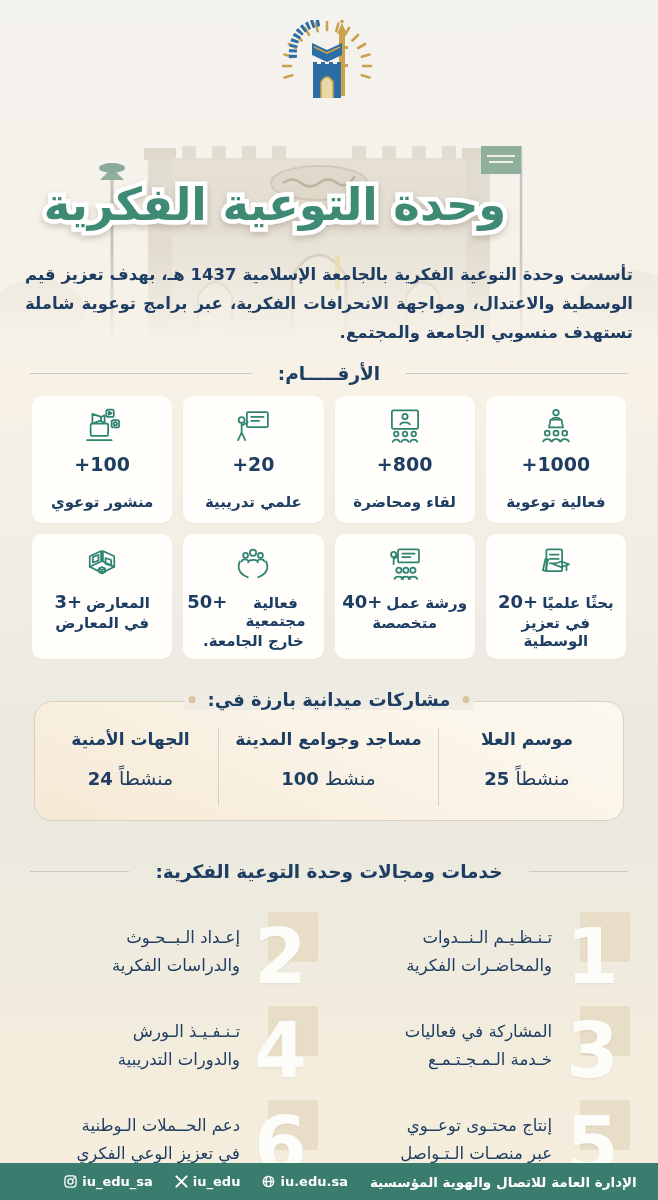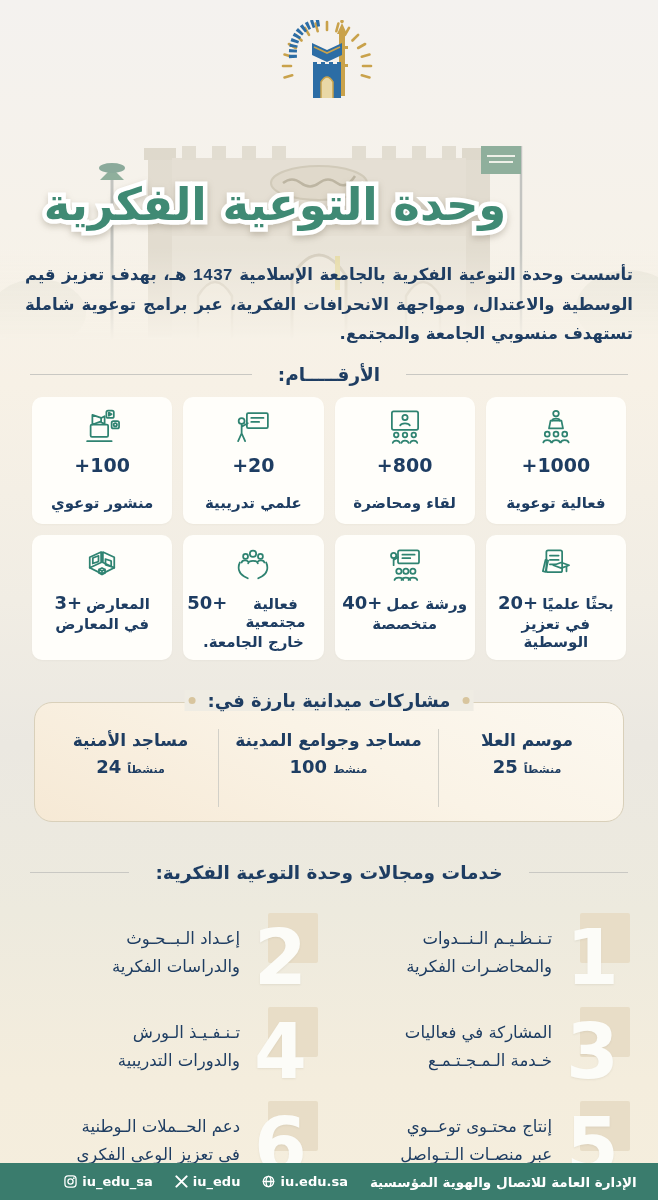--- a/index.html
+++ b/index.html
@@ -15,21 +15,21 @@
   .photo { position:absolute; top:128px; left:0; width:658px; height:212px; z-index:1; opacity:.55; }
   
   .hero { position:absolute; top:180px; left:0; width:550px; text-align:center; z-index:2;
           font-size:45px; font-weight:800; line-height:1.1;
           filter:drop-shadow(0 3px 3px rgba(110,100,80,.30)); }
   .hero .stroke { position:absolute; left:0; right:0; top:0; color:#fff; -webkit-text-stroke:9px #fff; }
   .hero .fill { position:relative; color:#3f8a74; }
   
   .intro { position:relative; z-index:2; margin:142px 25px 0; color:#1e3d62; font-size:16.5px;
            font-weight:600; line-height:1.76; text-align:justify; }
-  .intro b { font-weight:800;font-family:Liberation Mono, monospace; }
+  .intro b { font-weight:800; }
   
   .sec-heading { display:flex; align-items:center; gap:26px; margin:16px 30px 0; color:#1e3d62;
                  font-size:18.5px; font-weight:800; }
   .sec-heading::before,.sec-heading::after { content:""; flex:1; height:1px; background:#c9c8c3; }
   
   .cards { display:grid; grid-template-columns:repeat(4,1fr); gap:11px; margin:12px 32px 0; direction:rtl; }
   .card { background:#fffefa; border-radius:10px; min-height:100px; padding:10px 4px 9px;
           display:flex; flex-direction:column; align-items:center; justify-content:flex-start;
           box-shadow:0 1px 2px rgba(120,110,90,.05); text-align:center; }
   .cards.row2 { margin-top:11px; }
@@ -46,23 +46,23 @@
               border-radius:18px;
               background:linear-gradient(205deg,#fcf8f0 0%,#faf3e6 45%,#f6e9d5 100%); }
   .part-title { position:absolute; top:-13px; left:50%; transform:translateX(-50%);
                 background:#efece3; padding:0 4px; display:flex; align-items:center; gap:12px;
                 color:#1e3d62; font-size:18px; font-weight:800; white-space:nowrap; }
   .part-title .dot { width:7px; height:7px; border-radius:50%; background:#d8c59e; }
   .part-cols { display:grid; grid-template-columns:1fr 1.25fr 1fr; height:100%; padding:26px 8px 14px; direction:rtl; }
   .part-col { text-align:center; }
   .part-col + .part-col { border-right:1px solid #d2d0c8; }
   .part-name { color:#1e3d62; font-size:17px; font-weight:800; line-height:1.4; }
-  .part-count { display:flex; direction:ltr; justify-content:center; align-items:baseline; gap:6px; margin-top:4px; }
+  .part-count { display:flex; direction:ltr; justify-content:center; align-items:baseline; gap:6px; margin-top:16px; }
   .part-count .c { color:#1e3d62; font-size:18px; font-weight:800; }
-  .part-count .u { color:#1e3d62; font-size:11px; font-weight:700; }
+  .part-count .u { color:#1e3d62; font-size:19px; font-weight:400; }
   
   .services-heading { margin-top:40px; }
   .services { display:grid; grid-template-columns:1fr 1fr; column-gap:26px; row-gap:14px;
               margin:30px 30px 0; direction:rtl; }
   .service { display:flex; direction:rtl; align-items:center; gap:14px; min-height:80px; }
   .badge { position:relative; width:62px; height:80px; flex:0 0 auto; }
   .badge .sq { position:absolute; top:0; right:-2px; width:50px; height:50px; background:#e8ddc7; border-radius:2px; }
   .badge .nm { position:absolute; left:0; bottom:-2px; color:#fcfcf8; font-size:76px; font-weight:800; line-height:.95;
                text-shadow:0 1px 2px rgba(150,140,120,.15); }
   .service-text { color:#1e3d62; font-size:16.5px; font-weight:400; line-height:1.7; text-align:right; }
@@ -317,21 +317,21 @@
         </div>
       </div>
       <div class="part-col">
         <div class="part-name">مساجد وجوامع المدينة</div>
         <div class="part-count">
           <span class="c">100</span>
           <span class="u">منشط</span>
         </div>
       </div>
       <div class="part-col">
-        <div class="part-name">مساجد الأمنية</div>
+        <div class="part-name">الجهات الأمنية</div>
         <div class="part-count">
           <span class="c">24</span>
           <span class="u">منشطاً</span>
         </div>
       </div>
     </div>
   </div>
 
   <div class="sec-heading services-heading">
     <span>خدمات ومجالات وحدة التوعية الفكرية:</span>

